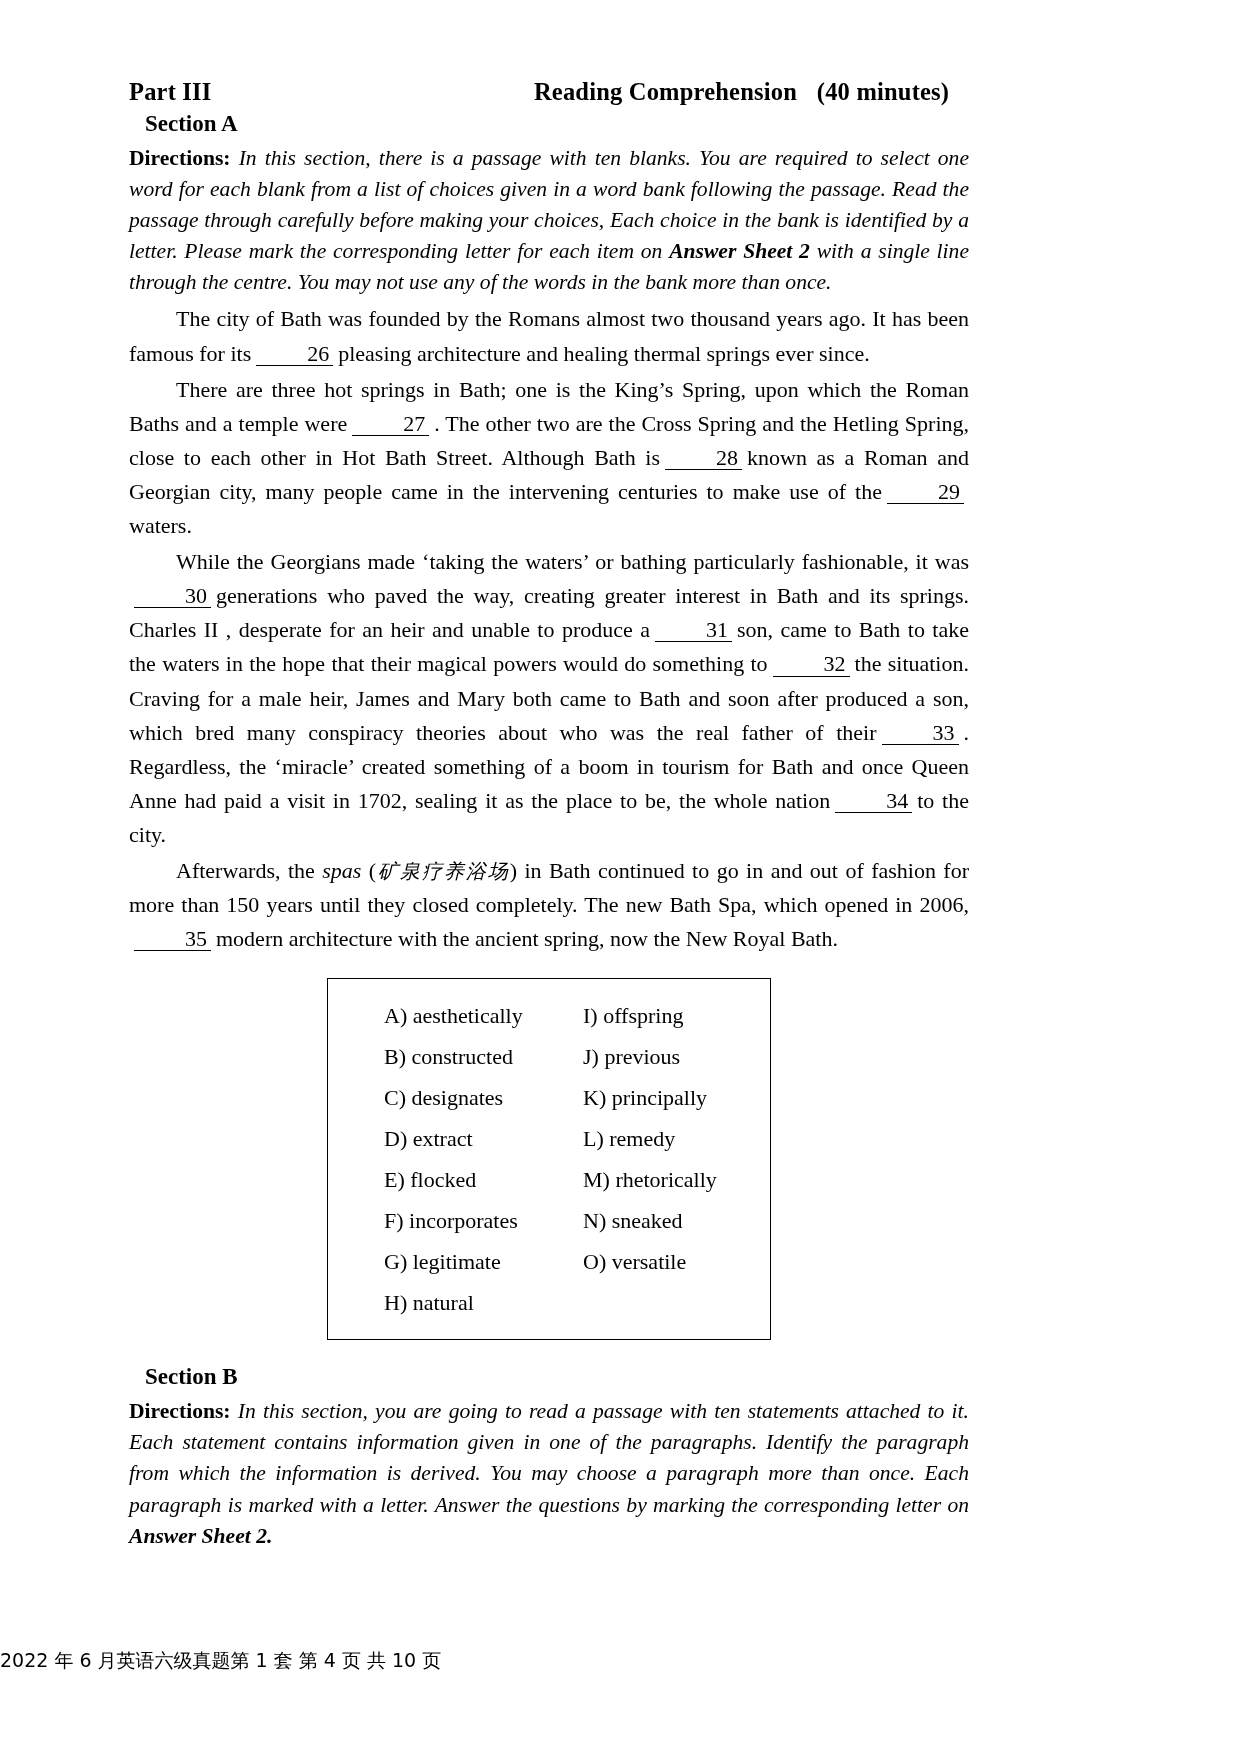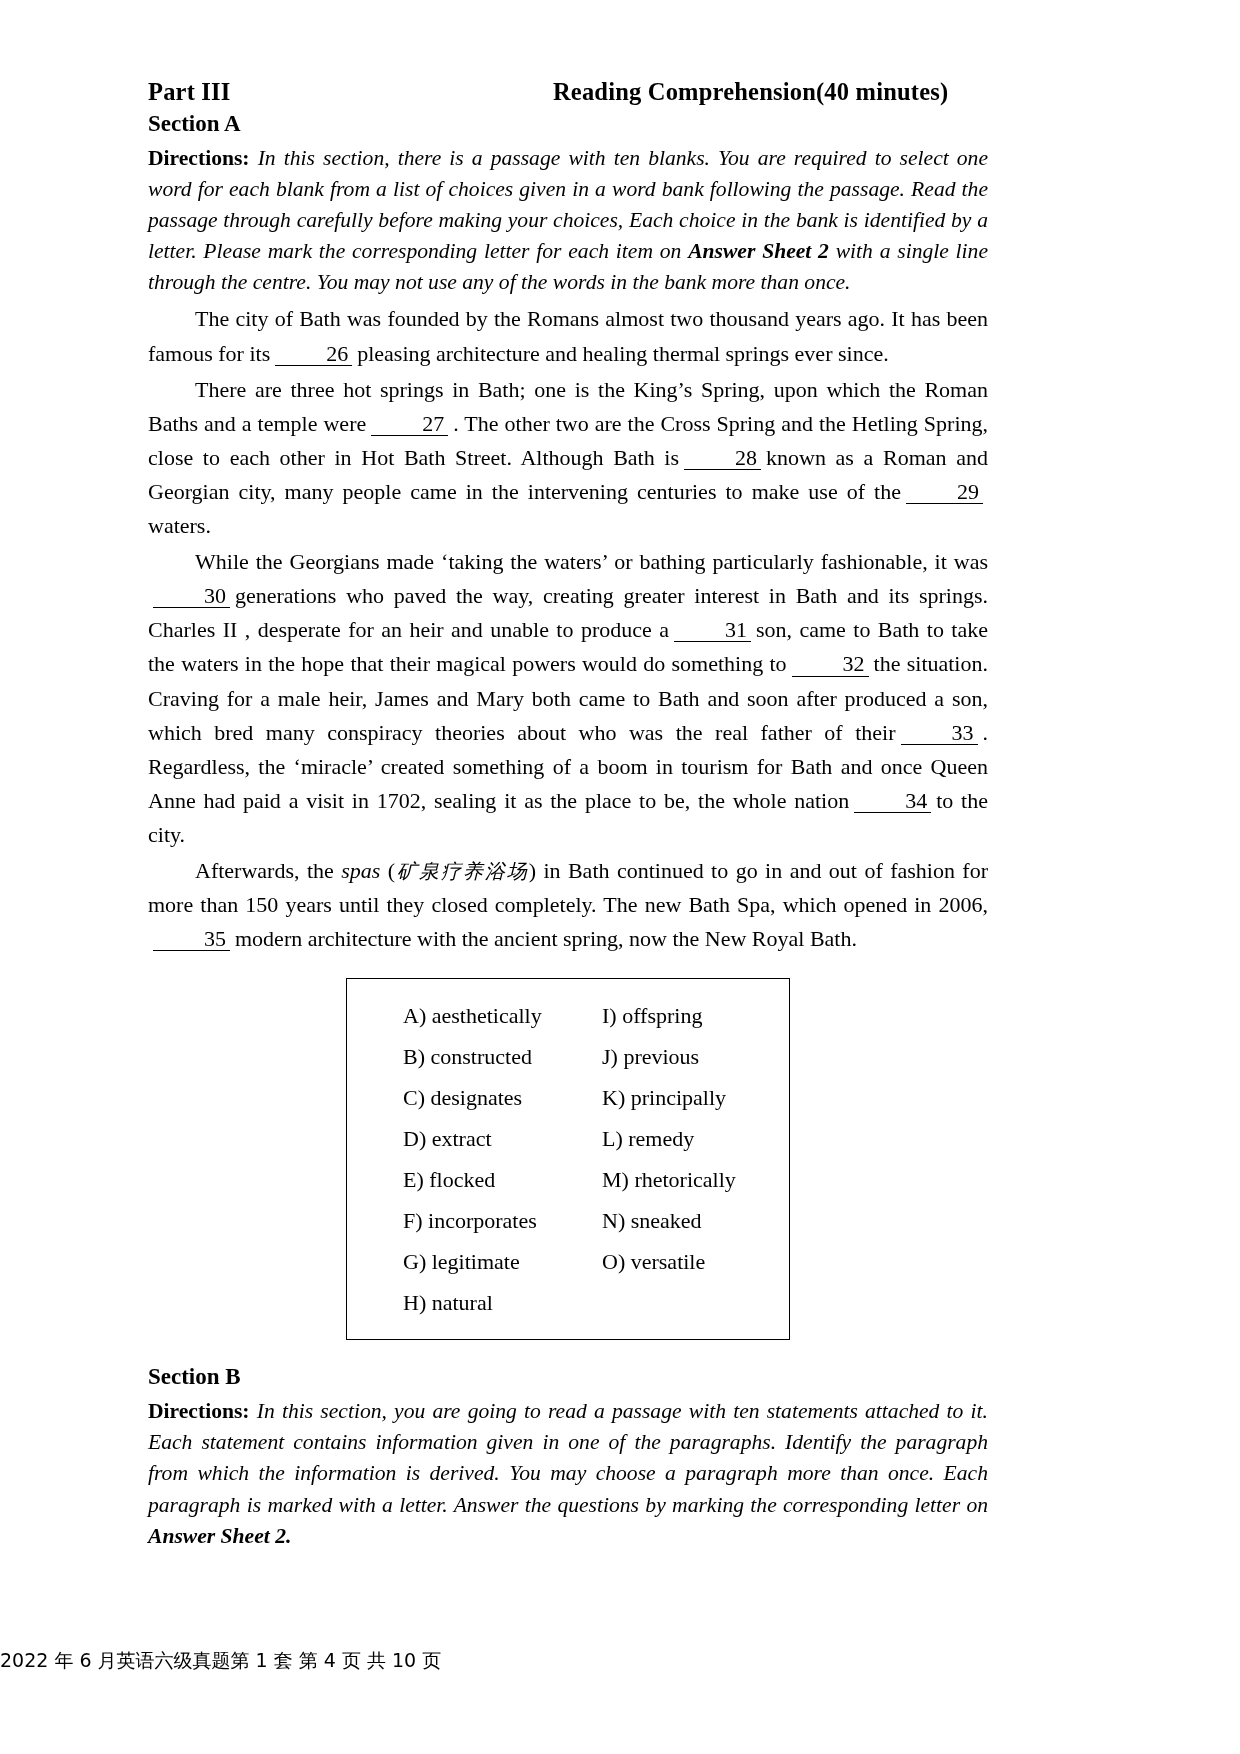--- a/index.html
+++ b/index.html
@@ -10,42 +10,42 @@
   body {
     width: 1240px;
     height: 1754px;
     position: relative;
     font-family: "Liberation Serif", "DejaVu Serif", serif;
     color: #000000;
     overflow: hidden;
   }
   .page {
     position: absolute;
-    left: 148px;
+    left: 129px;
     top: 78px;
     width: 840px;
   }
 
   
   .head-row {
     display: flex;
     align-items: baseline;
     font-weight: bold;
     font-size: 24.5px;
     letter-spacing: 0.2px;
     margin-bottom: 5px;
   }
   .head-part   { width: 200px; }
   .head-title  { flex: 1; text-align: right; margin-left: -36px; }
-  .head-time   { width: 172px; text-align: left; }
+  .head-time   { width: 172px; text-align: center; }
 
   .section-head {
     font-weight: bold;
     font-size: 23px;
-    margin: 4px 0 6px 0;
+    margin: 4px 0 6px 16px;
   }
 
   
   .directions {
     font-size: 21.6px;
     line-height: 1.44;
     text-align: justify;
     text-justify: inter-word;
     margin-bottom: 4px;
   }

